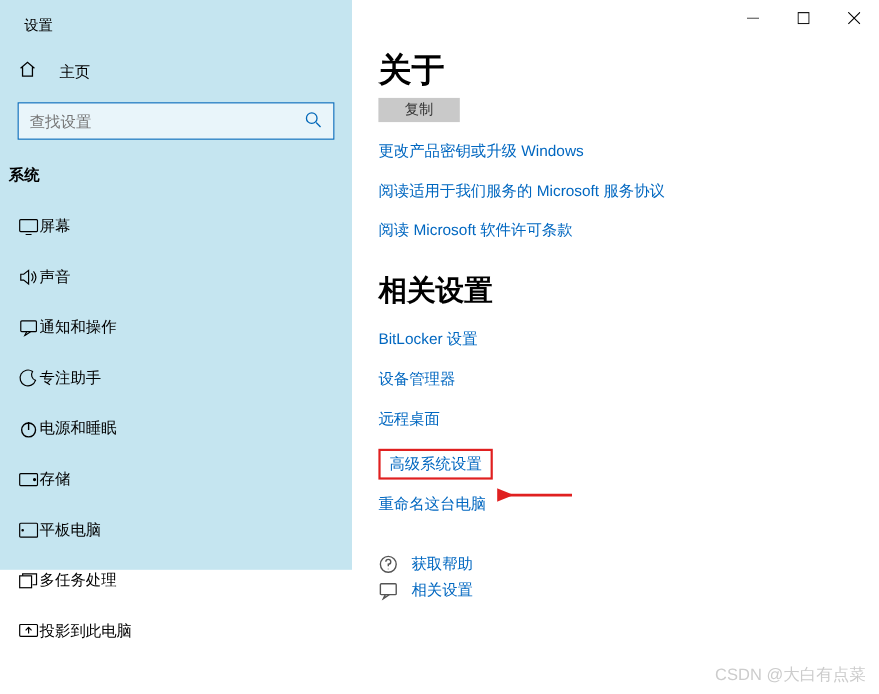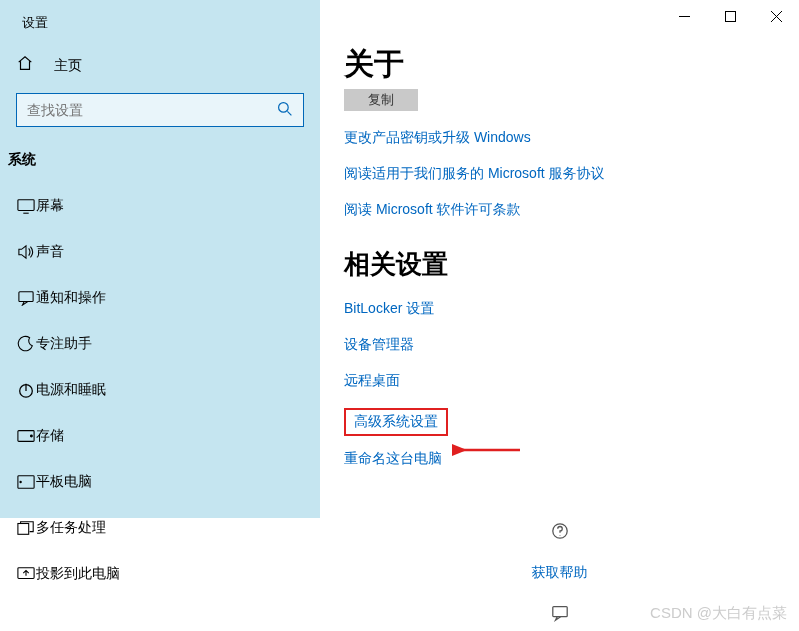--- a/index.html
+++ b/index.html
@@ -129,24 +129,23 @@
       padding: 3px 8px;
       margin-bottom: 14px;
     }
     .highlight-box span { color: #0067c0; }
     .arrow {
       position: absolute;
     }
     .action-row {
       display: flex;
       align-items: center;
-      gap: 24px;
-      margin-top: 22px;
+      gap: 12px;
+      margin-top: 4px;
       margin-bottom: 6px;
-      flex-direction: column;
     }
     .action-row .aicon {
       width: 18px;
       display: flex;
       justify-content: center;
     }
     .watermark {
       position: absolute;
       right: 12px;
       bottom: 8px;

